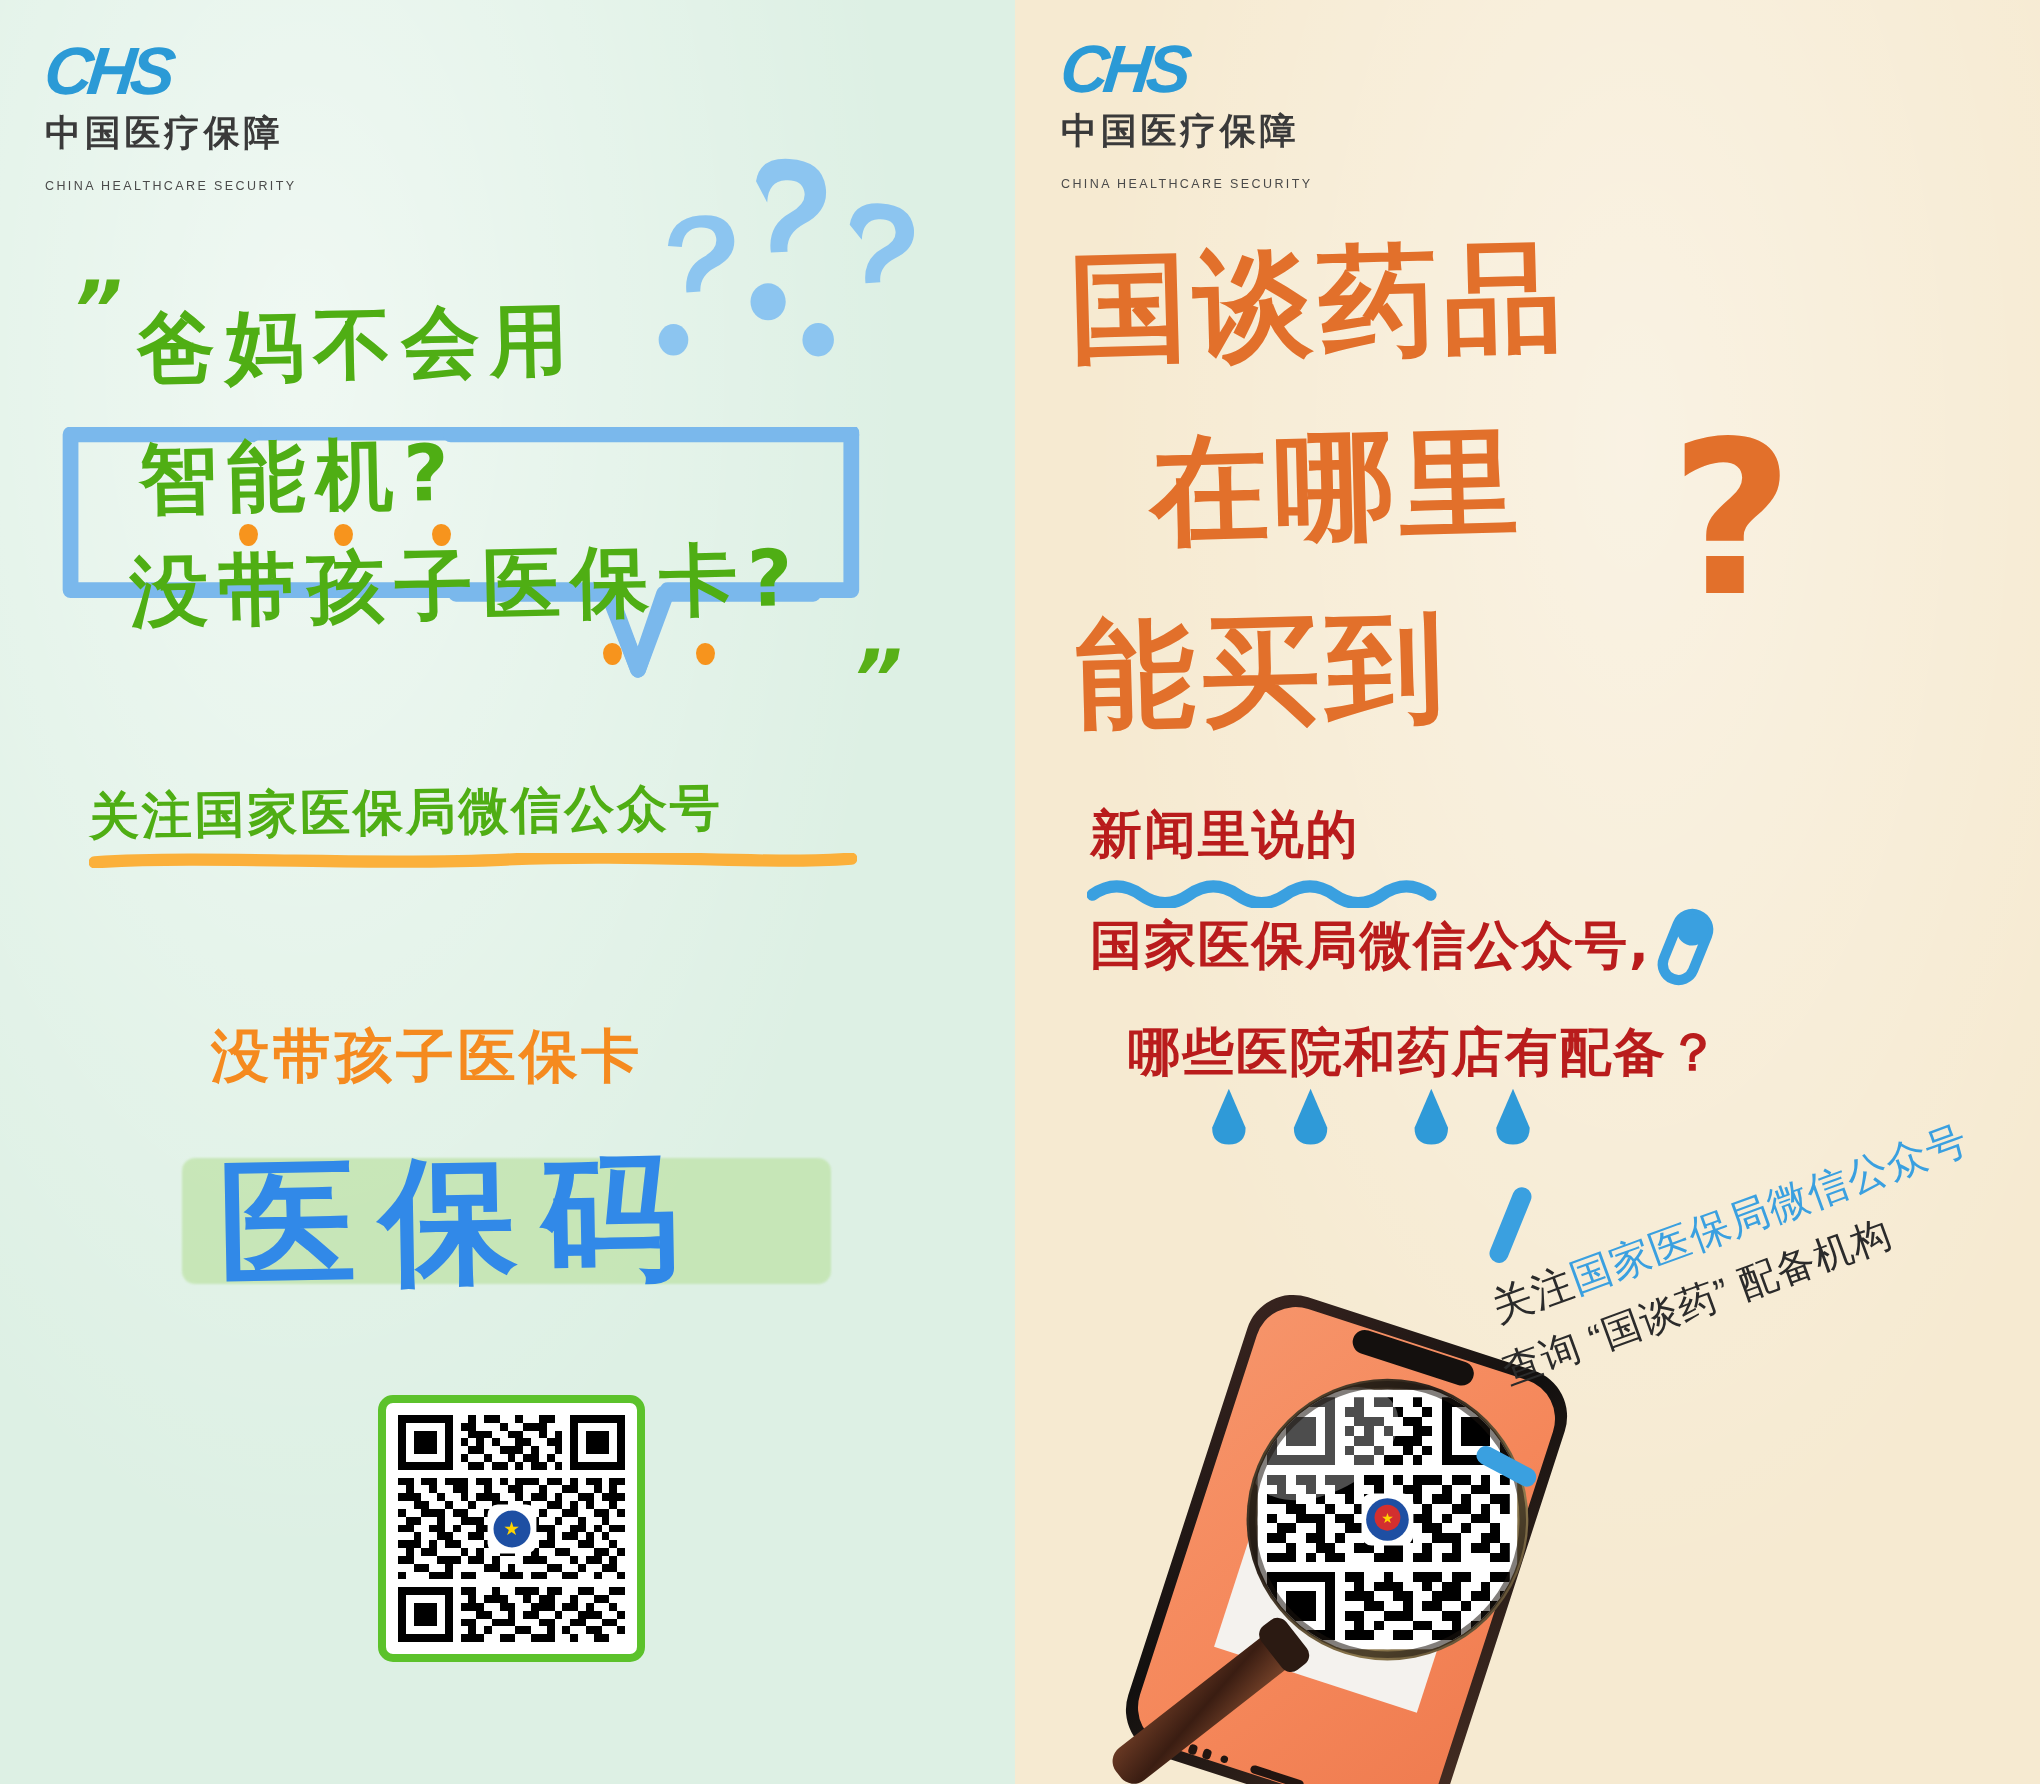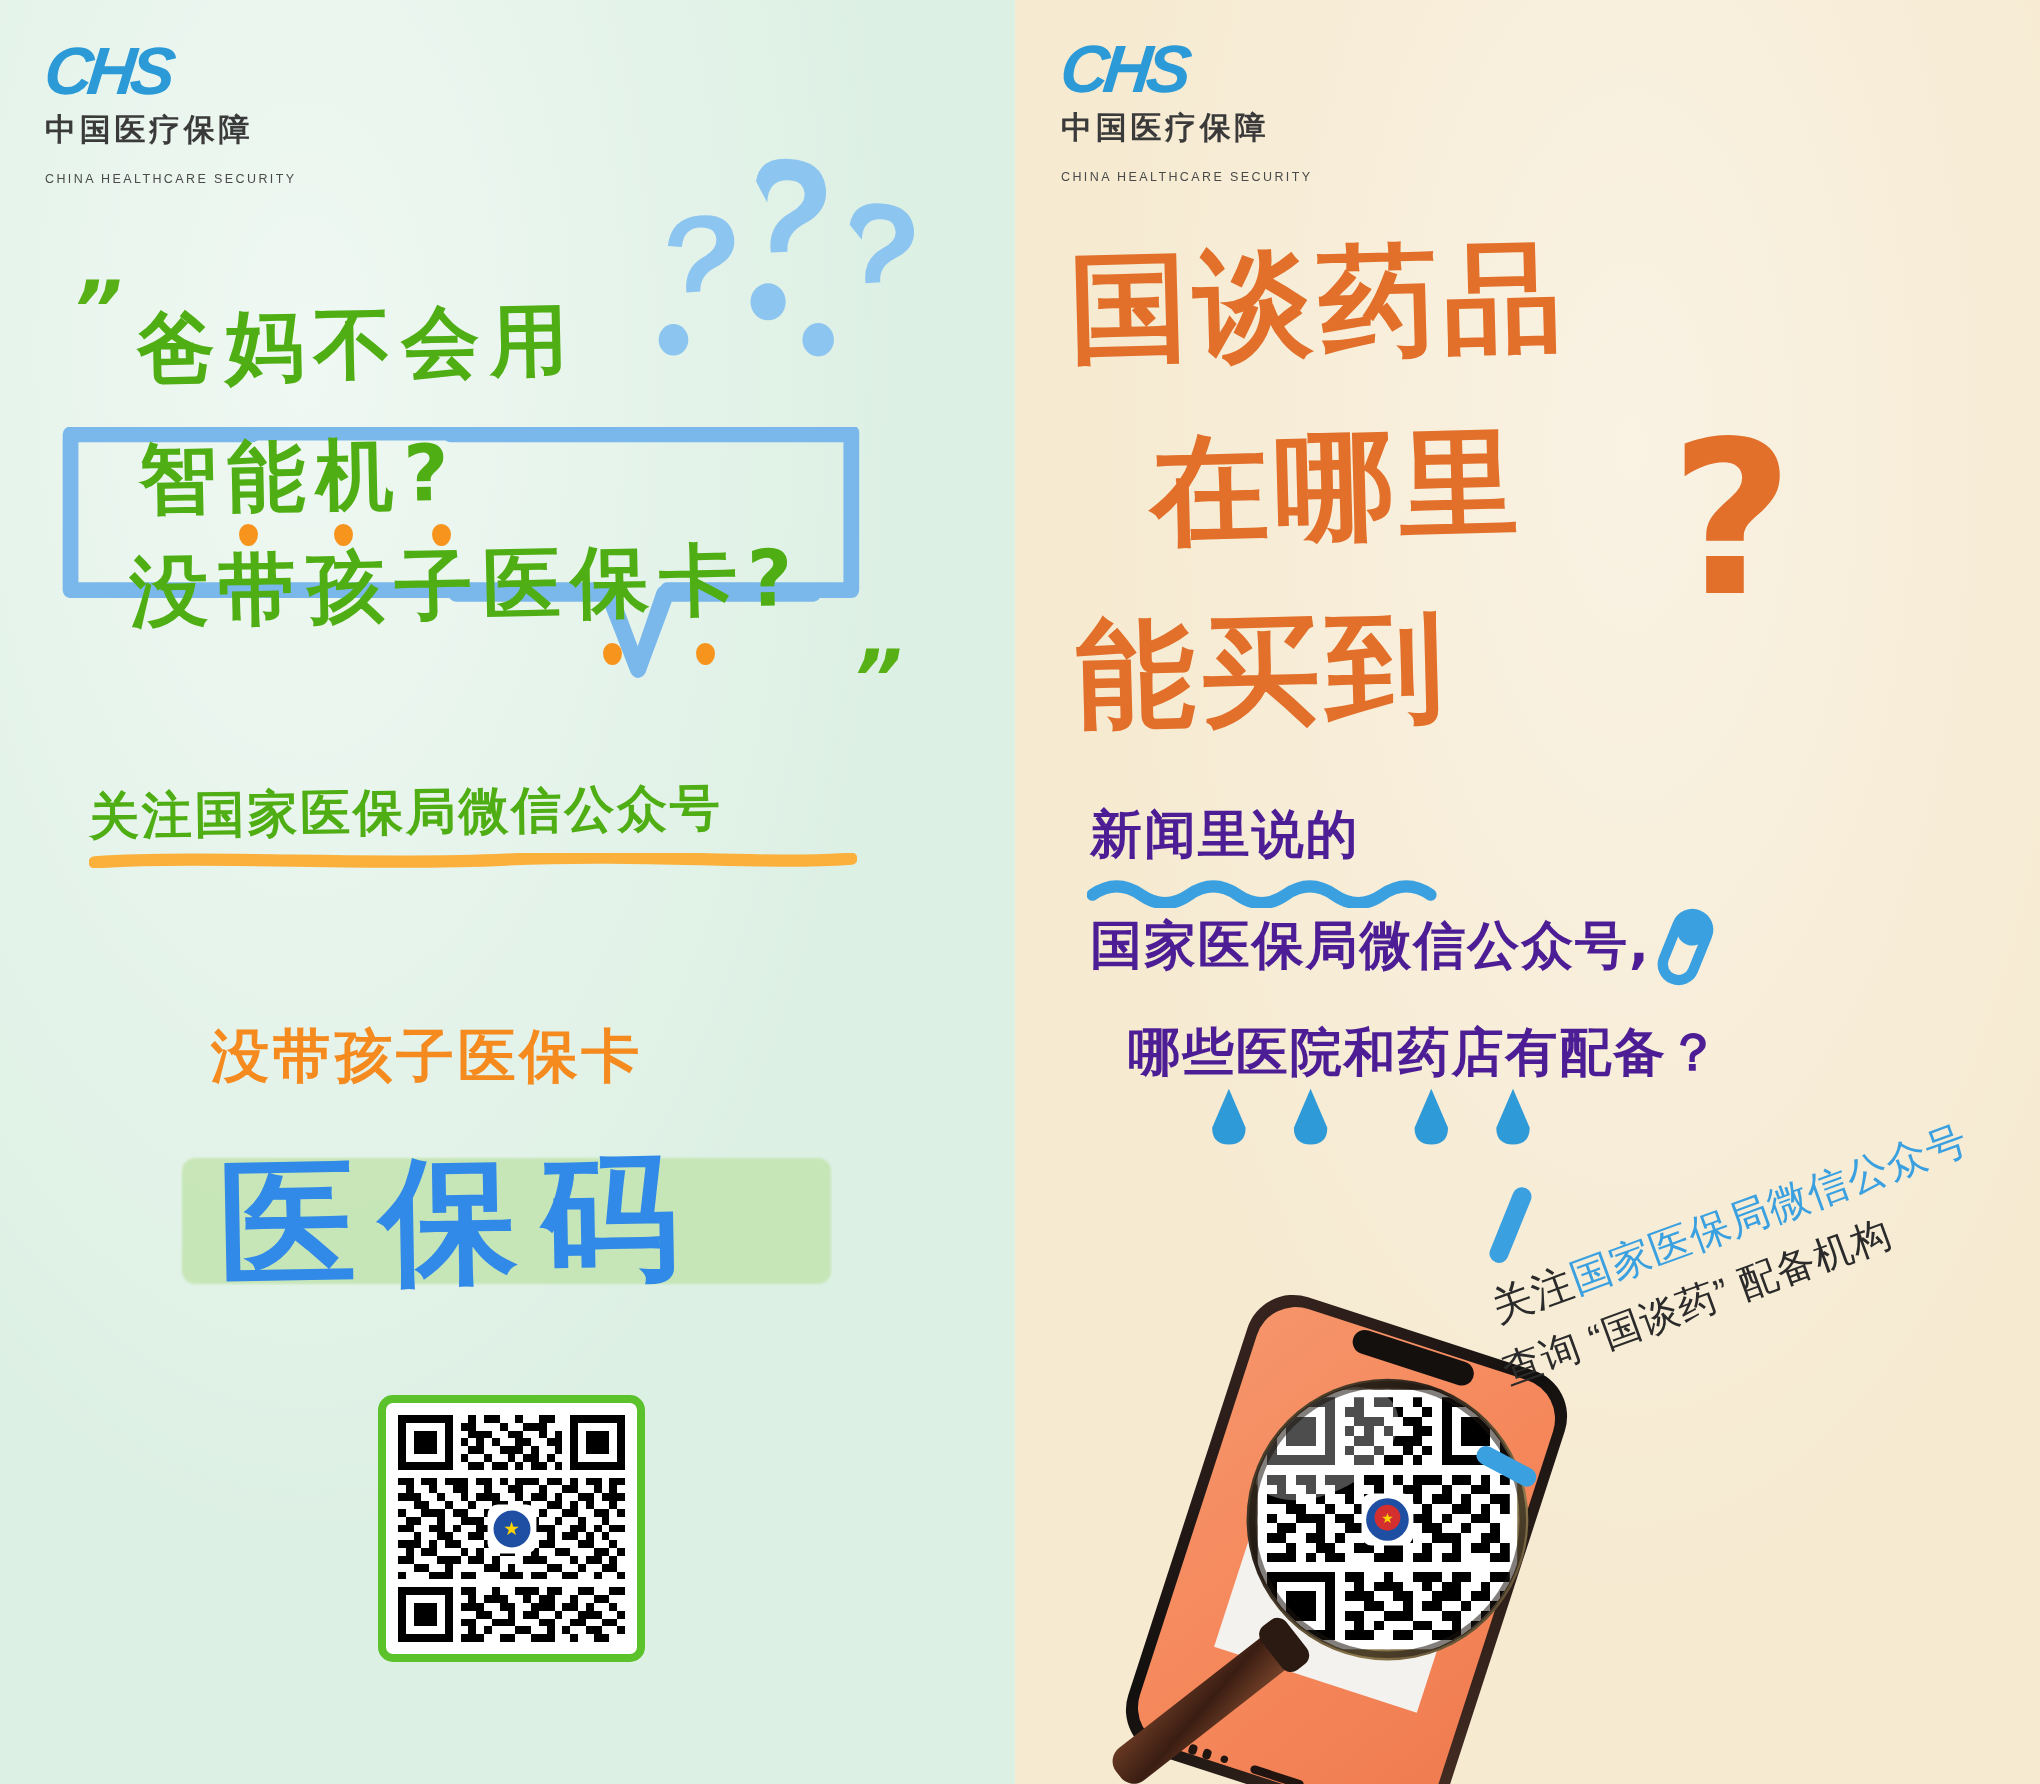--- a/index.html
+++ b/index.html
@@ -36,21 +36,21 @@
   .logo-left  { left:45px;  top:39px;  }
   .logo-right { left:1061px; top:37px; }
   .logo-mark {
     font-size: 67px; font-weight: 800; color:#2b9ad6;
     letter-spacing: -5.6px; font-style: italic;
     line-height: .95;
     font-family: "Liberation Sans", sans-serif;
     transform: skewX(-6deg);
   }
   .logo-cn {
-    font-size: 31px; font-weight: 700; color:#3a3a3a;
+    font-size: 36px; font-weight: 700; color:#3a3a3a;
     letter-spacing: 3.7px; margin-top: 6.5px;
     font-family: "Liberation Sans","DejaVu Sans", sans-serif;
   }
   .logo-en {
     font-size: 12.5px; color:#4a4a4a; letter-spacing: 2.4px;
     margin-top: 21px; font-weight: 400;
   }
 
   
   .hand {
@@ -134,21 +134,21 @@
   }
   .r-t1 { left:1069px; top:224px; transform: rotate(-1.5deg); }
   .r-t2 { left:1150px; top:408px; transform: rotate(-1.5deg); }
   .r-t3 { left:1076px; top:592px; transform: rotate(-1.5deg); }
   .r-qmark {
     position:absolute; left:1670px; top:434px; z-index:5;
     color:#e2702b; font-size:213px; font-weight:900; line-height:.8;
   }
 
   .r-body {
-    position:absolute; z-index:5; color:#4c1d95;
+    position:absolute; z-index:5; color:#b91c1c;
     white-space:nowrap; font-size:52px; letter-spacing:1.9px;
   }
   .r-b1 { left:1090px; top:800px; }
   .r-b2 { left:1090px; top:911px; }
   .r-b3 { left:1128px; top:1018px;text-align:right; }
 
   .wavy { position:absolute; left:1087px; top:876px; z-index:4; }
   .pill { position:absolute; left:1653px; top:907px; z-index:5; }
   .drops { position:absolute; left:1201px; top:1085px; z-index:4; }
 

